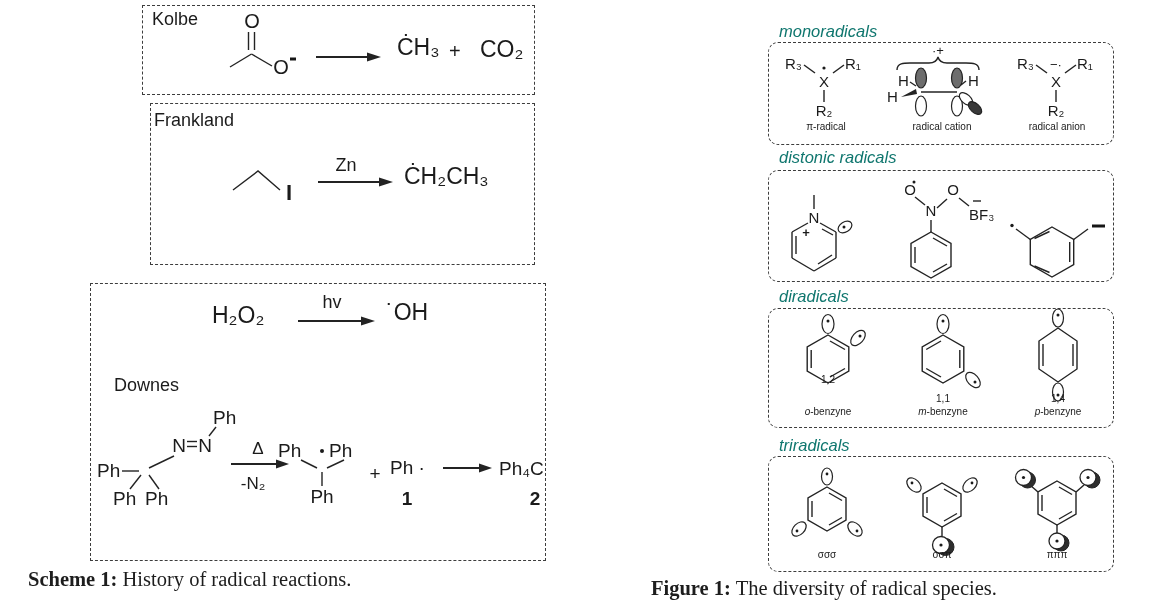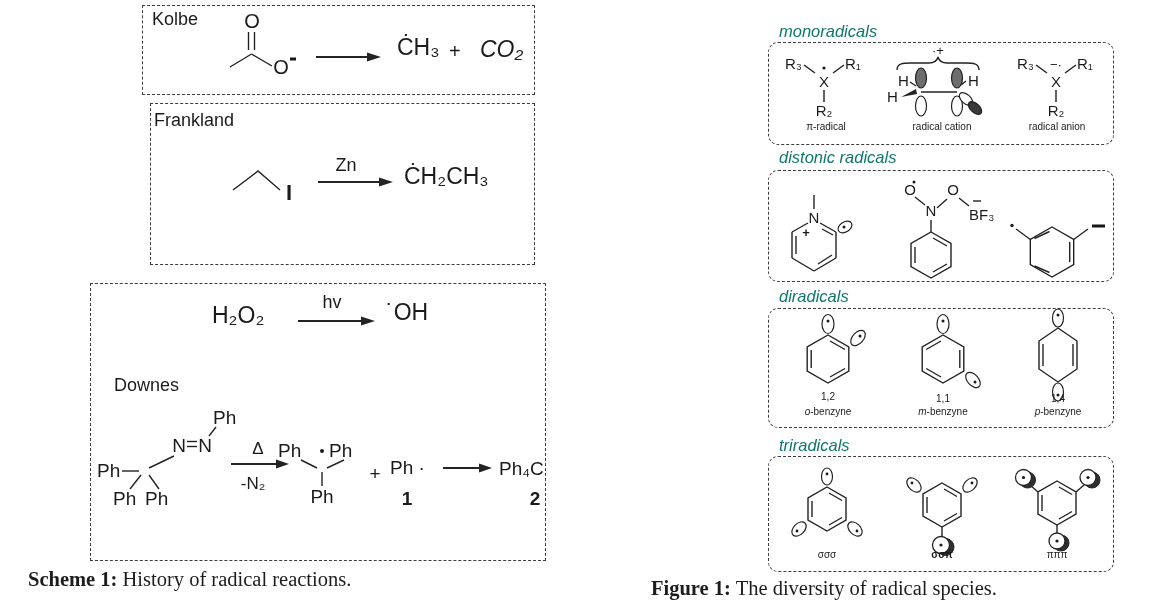--- a/index.html
+++ b/index.html
@@ -55,21 +55,21 @@
 
   <svg class="abs" style="left:316px;top:50px;" width="66" height="14" viewBox="0 0 66 14">
     <g>
       <line class="bond2" x1="0" y1="7" x2="51" y2="7"></line>
       <polygon class="ah" points="51,2.5 65,7 51,11.5"></polygon>
     </g>
   </svg>
 
   <div class="abs chem f23" style="left:397px;top:34px;">ĊH₃</div>
   <div class="abs chem f20" style="left:449px;top:40px;">+</div>
-  <div class="abs chem f23" style="left:480px;top:36px;font-style:italic;">CO₂</div>
+  <div class="abs chem f23" style="left:480px;top:36px;">CO₂</div>
 
   <div class="abs dash-box" style="left:150px;top:103px;width:385px;height:162px;"></div>
   <div class="abs chem lbl18" style="left:154px;top:110px;">Frankland</div>
 
   <svg class="abs" style="left:228px;top:158px;" width="80" height="48" viewBox="0 0 80 48">
     <polyline class="bond" points="5,32 30,13 52,32"></polyline>
     <text x="58" y="42" font-size="22" font-weight="bold">I</text>
   </svg>
 
   <svg class="abs" style="left:316px;top:155px;" width="80" height="36" viewBox="0 0 80 36">
@@ -290,21 +290,21 @@
       <polygon class="bond" points="55,20 74,33 74,61 55,74 36,61 36,33"></polygon>
       <line class="bond" x1="70" y1="36" x2="70" y2="58"></line>
       <line class="bond" x1="40" y1="36" x2="40" y2="58"></line>
       <ellipse class="lobe" cx="55" cy="10" rx="5.5" ry="9"></ellipse>
       <circle class="rdot" cx="55" cy="7" r="1.5"></circle>
       <ellipse class="lobe" cx="55" cy="84" rx="5.5" ry="9"></ellipse>
       <circle class="rdot" cx="55" cy="87" r="1.5"></circle>
     </g>
   </svg>
 
-  <div class="abs structcap ctr" style="left:773px;top:391px;width:110px;">1,2</div>
+  <div class="abs structcap ctr" style="left:773px;top:374px;width:110px;">1,2</div>
   <div class="abs structcap ctr" style="left:888px;top:393px;width:110px;">1,1</div>
   <div class="abs structcap ctr" style="left:1003px;top:393px;width:110px;">1,4</div>
   <div class="abs structcap ctr" style="left:773px;top:406px;width:110px;"><span class="it">o</span><span>-benzyne</span></div>
   <div class="abs structcap ctr" style="left:888px;top:406px;width:110px;"><span class="it">m</span><span>-benzyne</span></div>
   <div class="abs structcap ctr" style="left:1003px;top:406px;width:110px;"><span class="it">p</span><span>-benzyne</span></div>
 
   <div class="abs seclabel" style="left:779px;top:436px;">triradicals</div>
   <div class="abs dash-box rbox" style="left:768px;top:456px;width:346px;height:116px;"></div>
 
   <svg class="abs" style="left:772px;top:460px;" width="110" height="108" viewBox="0 0 110 108">
@@ -354,20 +354,20 @@
       <circle class="pidark" cx="90" cy="20" r="8"></circle>
       <circle class="piwhite" cx="86" cy="17.5" r="8"></circle>
       <circle class="rdot" cx="86" cy="17.5" r="1.6"></circle>
       <circle class="pidark" cx="59" cy="83" r="8"></circle>
       <circle class="piwhite" cx="55" cy="81" r="8"></circle>
       <circle class="rdot" cx="55" cy="81" r="1.6"></circle>
     </g>
   </svg>
 
   <div class="abs structcap ctr" style="left:772px;top:549px;width:110px;">σσσ</div>
-  <div class="abs structcap ctr" style="left:887px;top:549px;width:110px;font-weight:bold;">σσπ</div>
+  <div class="abs structcap ctr" style="left:887px;top:549px;width:110px;">σσπ</div>
   <div class="abs structcap ctr" style="left:1002px;top:549px;width:110px;">πππ</div>
 
   <div class="abs serifcap" style="left:651px;top:577px;">
     <b>Figure 1:</b><span> The diversity of radical species.</span>
   </div>
 
 </div>
 
 </body></html>

